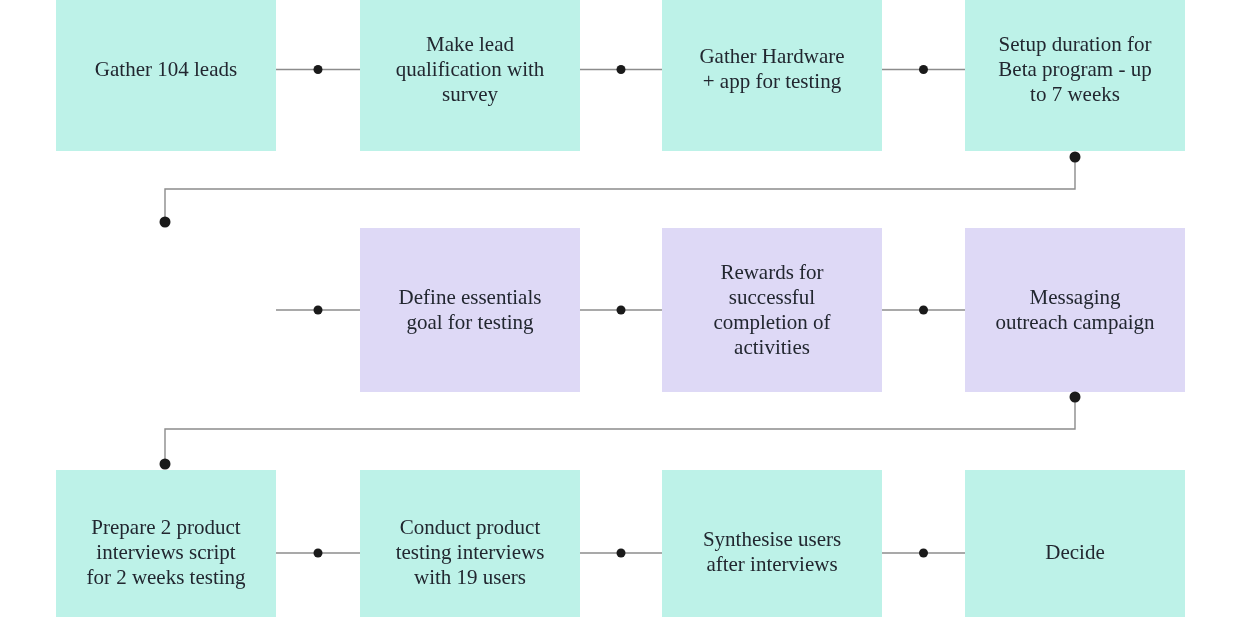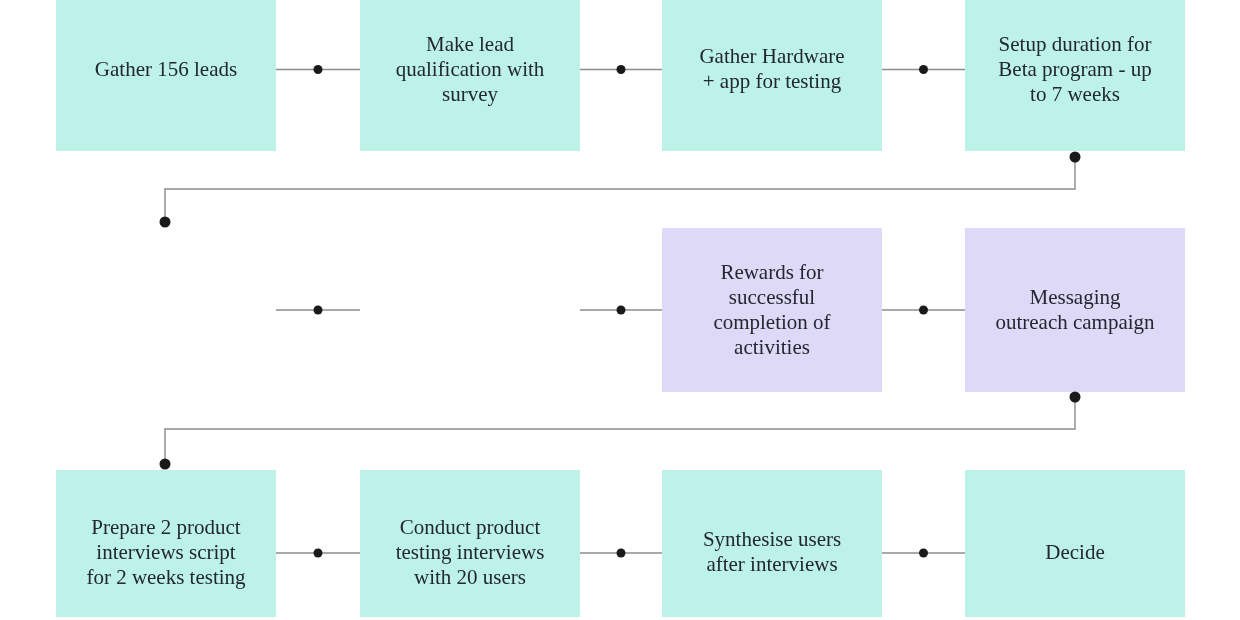--- a/index.html
+++ b/index.html
@@ -70,57 +70,61 @@
     background: var(--background, #ffffff);
     z-index: 4;
   }
 </style>
 </head>
 <body>
 
 <div class="canvas">
 
   <div class="node teal r1 c1">
-    <span class="label">Gather 156 leads</span>
+    <span class="label">Gather 104 leads</span>
   </div>
   <div class="node teal r1 c2">
     <span class="label">Make lead
 qualification with
 survey</span>
   </div>
   <div class="node teal r1 c3">
     <span class="label">Gather Hardware
 + app for testing</span>
   </div>
   <div class="node teal r1 c4">
     <span class="label">Setup duration for
 Beta program - up
 to 7 weeks</span>
   </div>
 
+  <div class="node lav r2 c2">
+    <span class="label">Define essentials
+goal for testing</span>
+  </div>
   <div class="node lav r2 c4">
     <span class="label">Messaging
 outreach campaign</span>
   </div>
   <div class="node lav r2 c3">
     <span class="label">Rewards for
 successful
 completion of
 activities</span>
   </div>
 
   <div class="node teal r3 c1">
     <span class="label">Prepare 2 product
 interviews script
 for 2 weeks testing</span>
   </div>
   <div class="node teal r3 c2">
     <span class="label">Conduct product
 testing interviews
-with 20 users</span>
+with 19 users</span>
   </div>
   <div class="node teal r3 c3">
     <span class="label">Synthesise users
 after interviews</span>
   </div>
   <div class="node teal r3 c4">
     <span class="label">Decide</span>
   </div>
 
   <svg class="connectors" width="1240" height="620" viewBox="0 0 1240 620">

